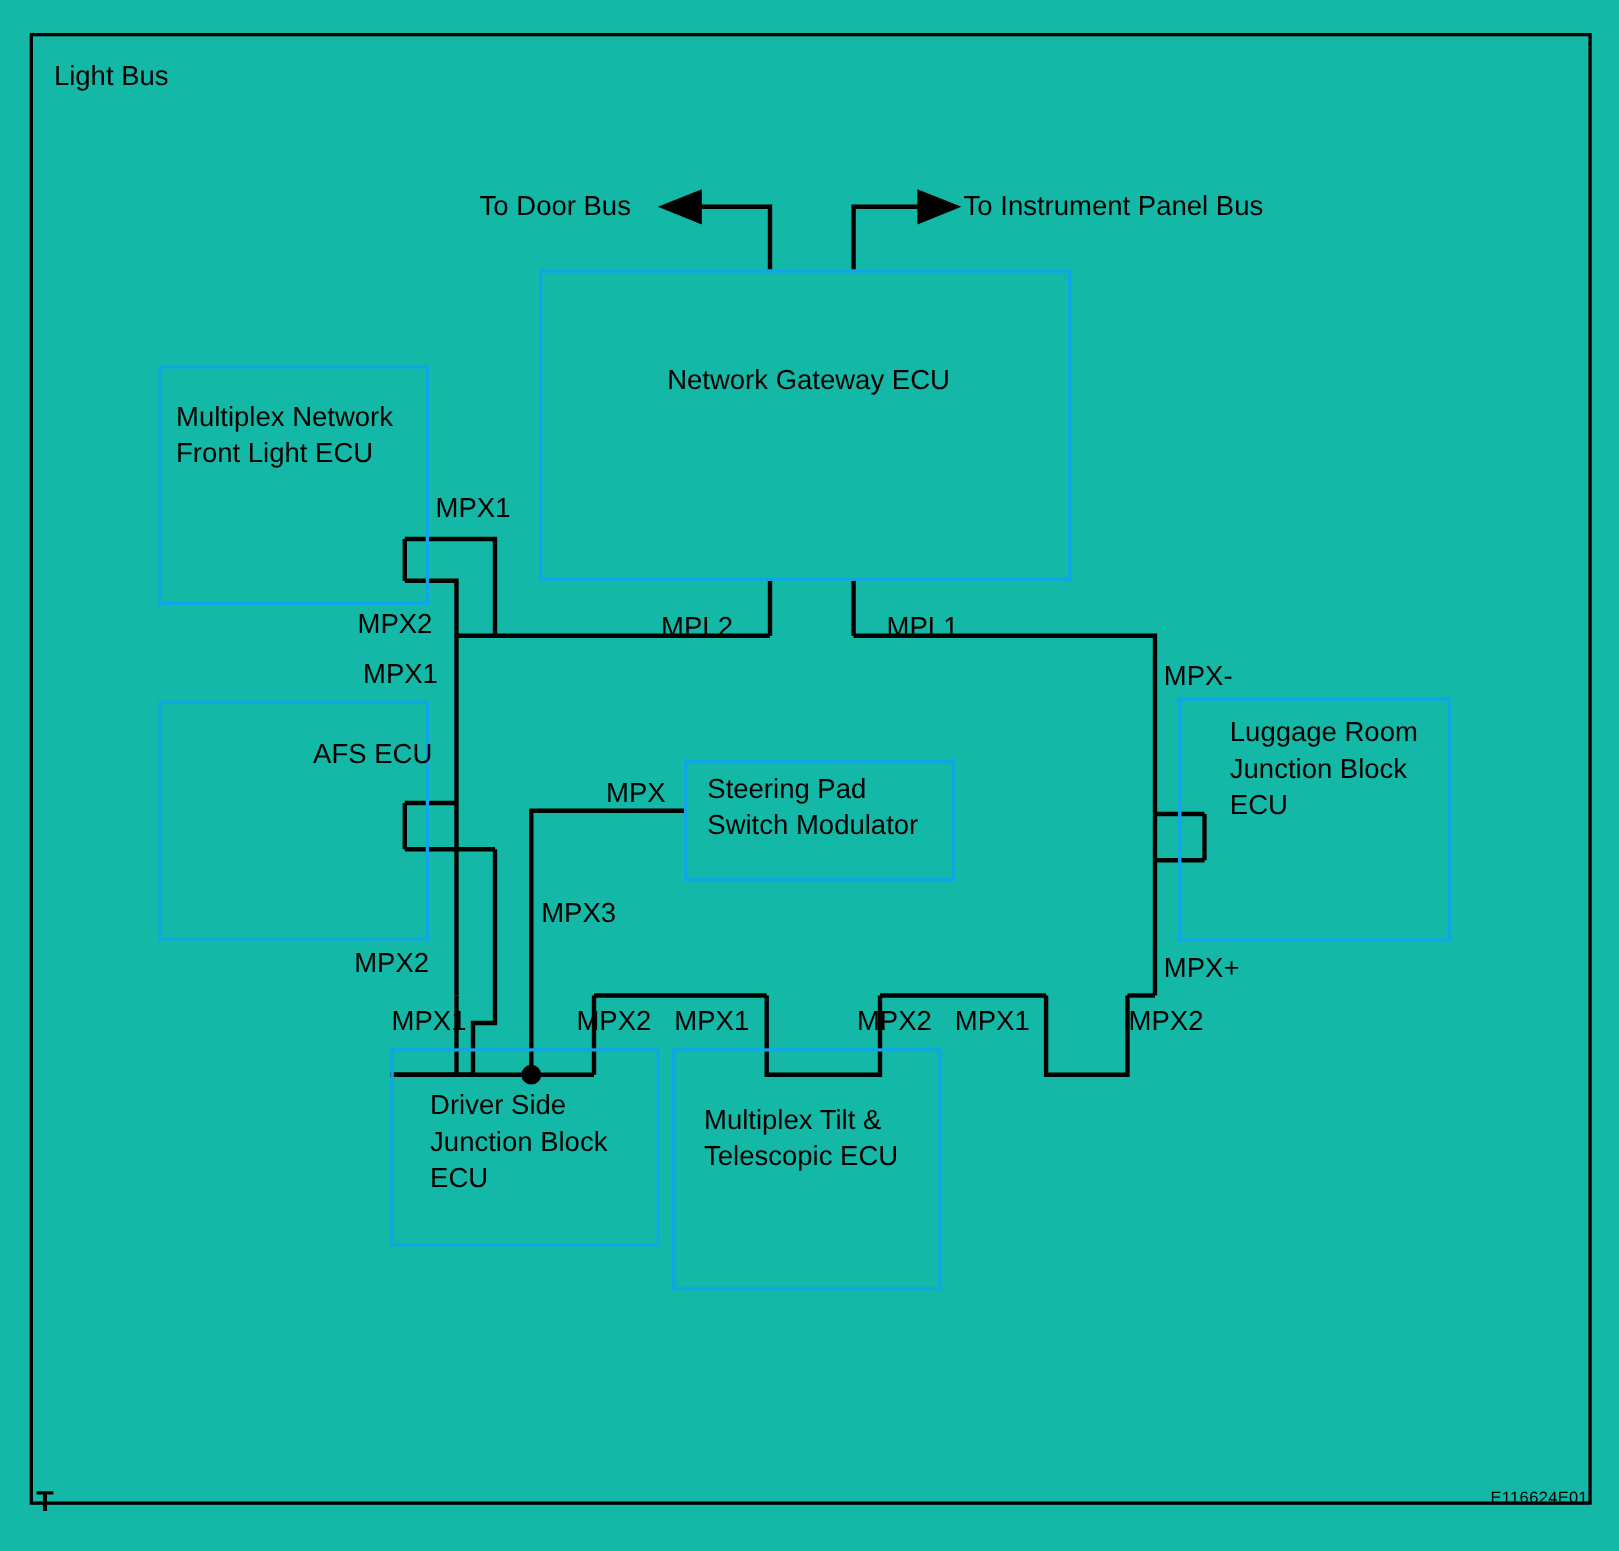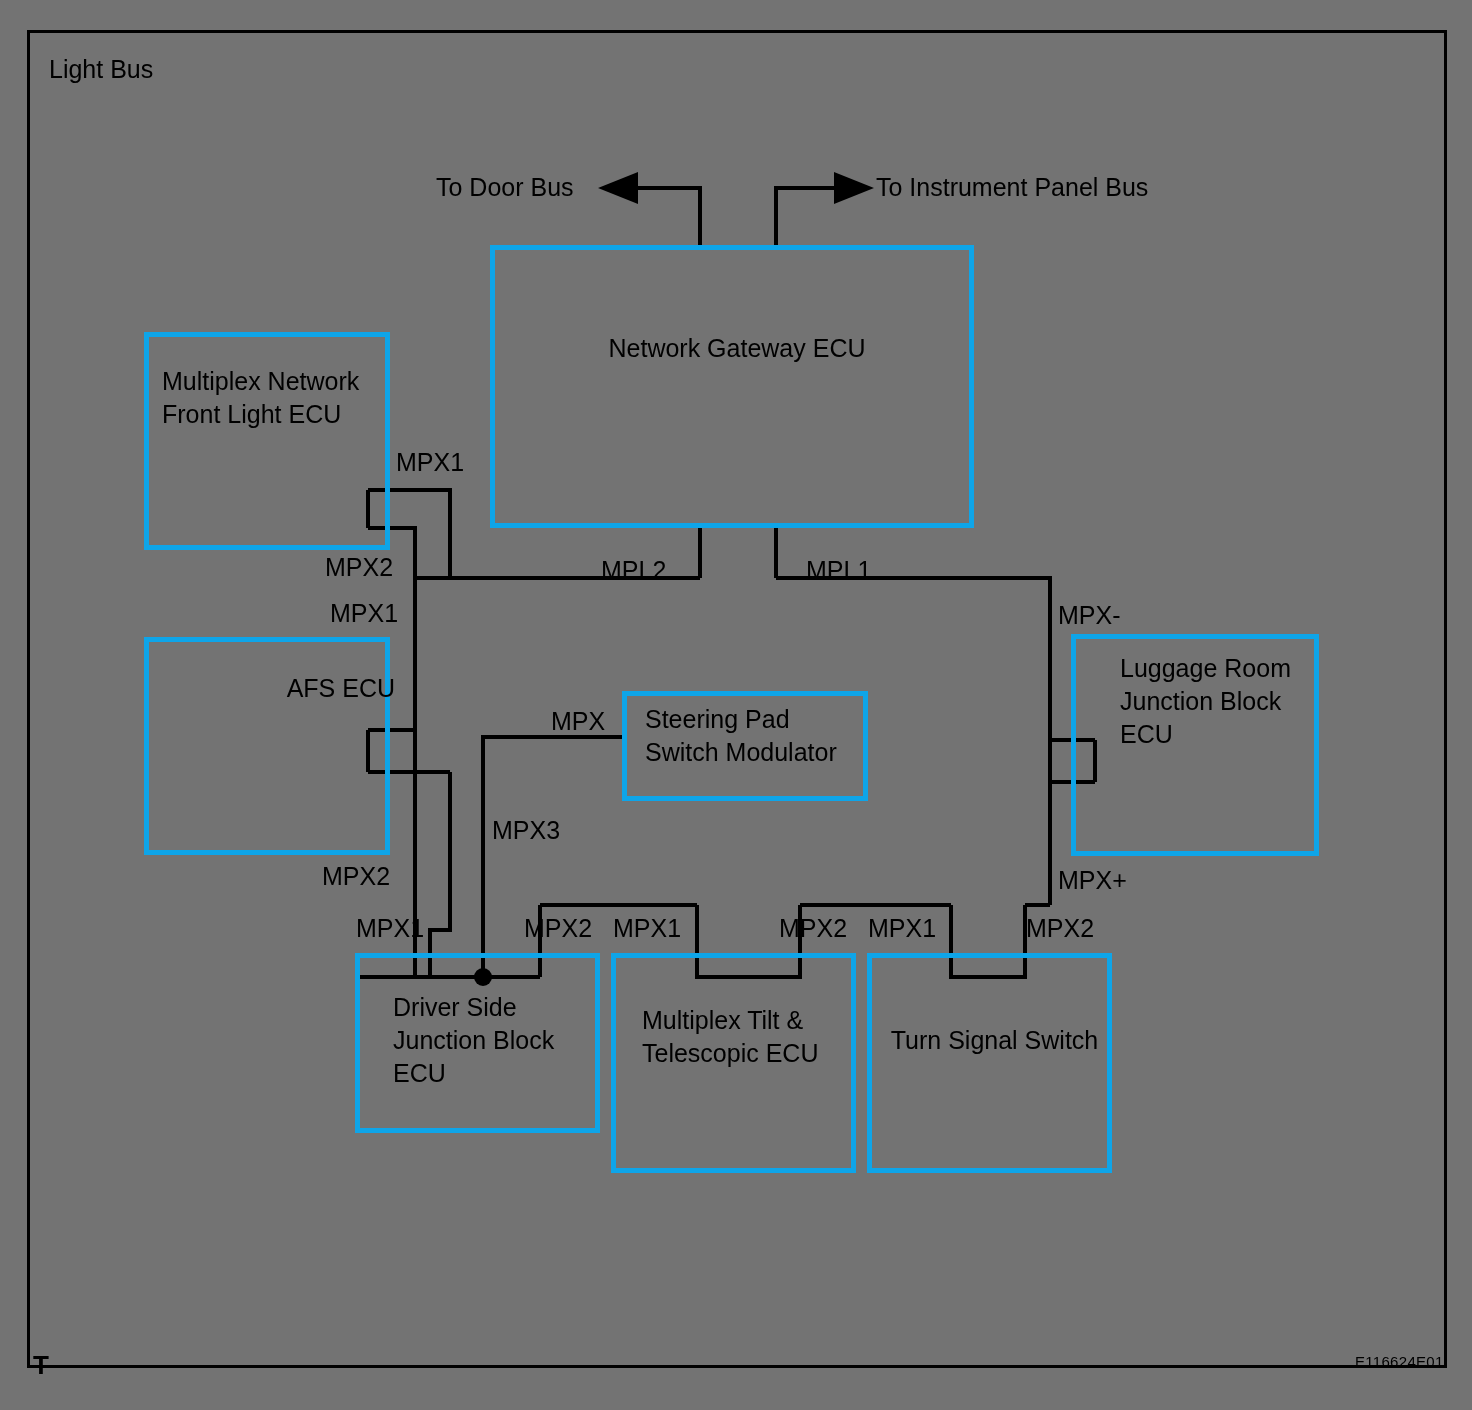--- a/index.html
+++ b/index.html
@@ -11,41 +11,41 @@
     width: 1472px;
     height: 1410px;
     font-family: "Liberation Sans", sans-serif;
     color: #000000;
     overflow: hidden;
   }
   #page {
     position: relative;
     width: 1472px;
     height: 1410px;
-    background: #737373;
+    background: #14b8a6;
   }
   
   #frame {
     position: absolute;
     left: 27px;
     top: 30px;
     width: 1420px;
     height: 1338px;
     border: 3px solid #000000;
     box-sizing: border-box;
   }
   .title {
     position: absolute;
     font-size: 25px;
     line-height: 30px;
     white-space: pre;
   }
   .node {
     position: absolute;
-    border: 5px solid #0ea5e9;
+    border: 3px solid #0ea5e9;
     box-sizing: border-box;
     background: transparent;
   }
   .node .node-label {
     position: absolute;
     font-size: 25px;
     line-height: 33px;
     white-space: pre;
   }
   .pin {
@@ -173,23 +173,20 @@
     <div class="node-label" style="left:33px; top:33px; white-space:pre-line;">Driver Side
 Junction Block
 ECU</div>
   </div>
 
   <div class="node" style="left:611px; top:953px; width:245px; height:220px;">
     <div class="node-label" style="left:26px; top:46px; white-space:pre-line;">Multiplex Tilt &amp;
 Telescopic ECU</div>
   </div>
 
-  <div class="node" style="left:867px; top:953px; width:245px; height:220px;">
-    <div class="node-label" style="left:0; top:66px; width:245px; text-align:center;">Turn Signal Switch</div>
-  </div>
 
   <div class="pin" style="left:396px; top:448px;">MPX1</div>
   <div class="pin" style="left:325px; top:553px;">MPX2</div>
 
   <div class="pin" style="left:330px; top:599px;">MPX1</div>
   <div class="pin" style="left:322px; top:862px;">MPX2</div>
 
   <div class="pin" style="left:601px; top:556px;">MPL2</div>
   <div class="pin" style="left:783px; top:556px;margin-left:23px;">MPL1</div>
 

